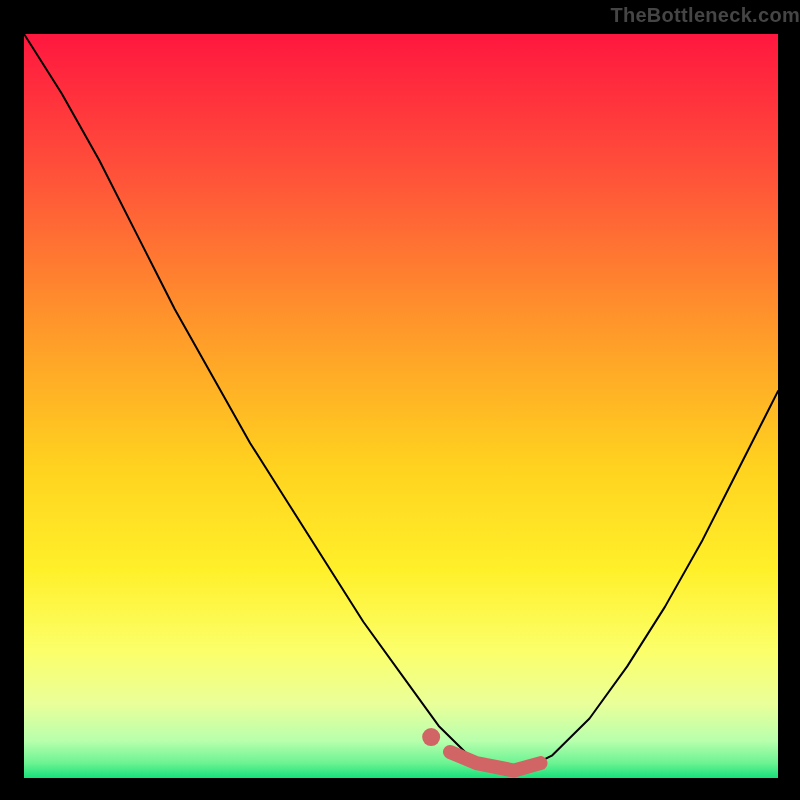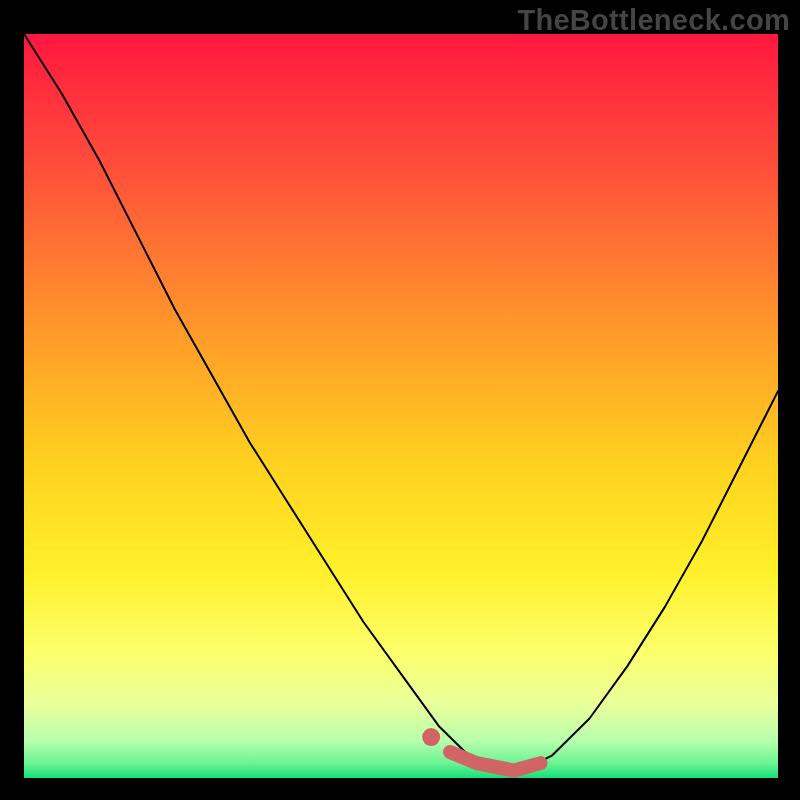--- a/index.html
+++ b/index.html
@@ -1,24 +1,24 @@
 <!DOCTYPE html>
 <html><head>
 <meta charset="utf-8">
 <style>
   * { margin: 0; padding: 0; box-sizing: border-box; }
   html, body { width: 800px; height: 800px; background: #000; overflow: hidden; }
   .container { position: relative; width: 800px; height: 800px; background: #000; }
   .watermark {
     position: absolute;
     top: 4px;
-    right: 10px;
+    right: 0;
     color: #454545;
     font-family: Arial, Helvetica, sans-serif;
-    font-size: 29px;
+    font-size: 20px;
     font-weight: 600;
     letter-spacing: 0.3px;
     z-index: 10;
   }
   .plot-area {
     position: absolute;
     left: 24px;
     top: 34px;
     width: 754px;
     height: 744px;

